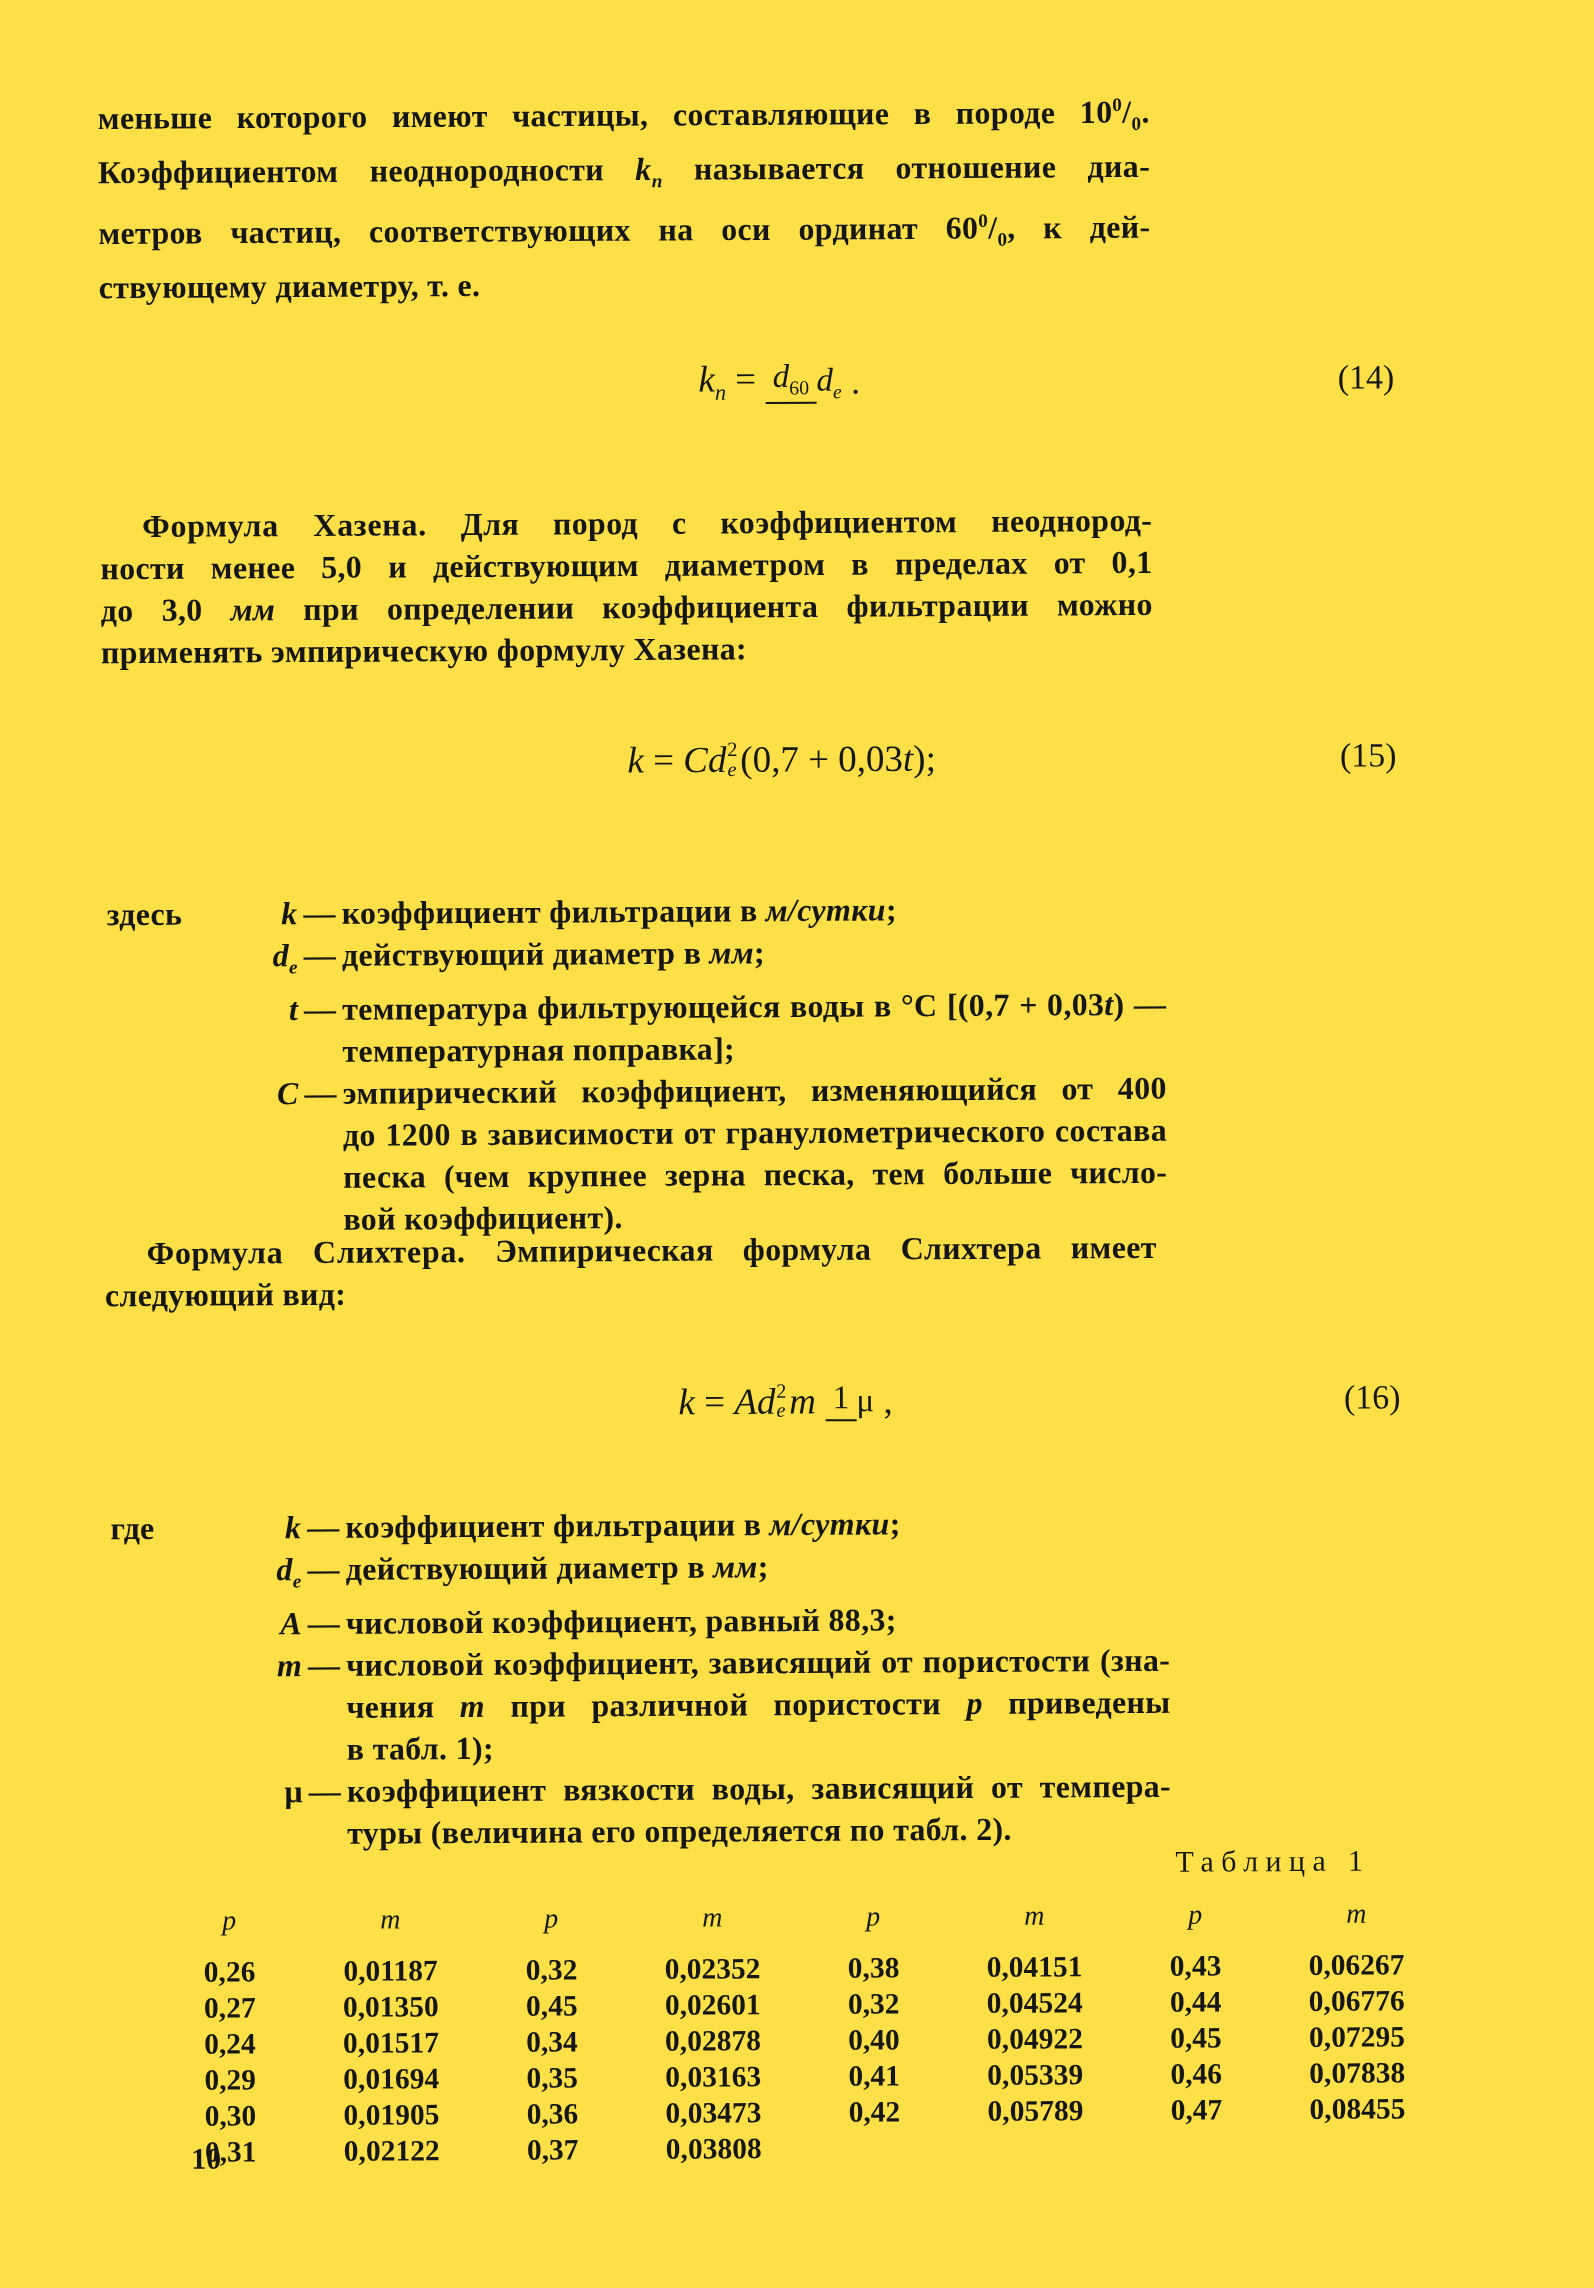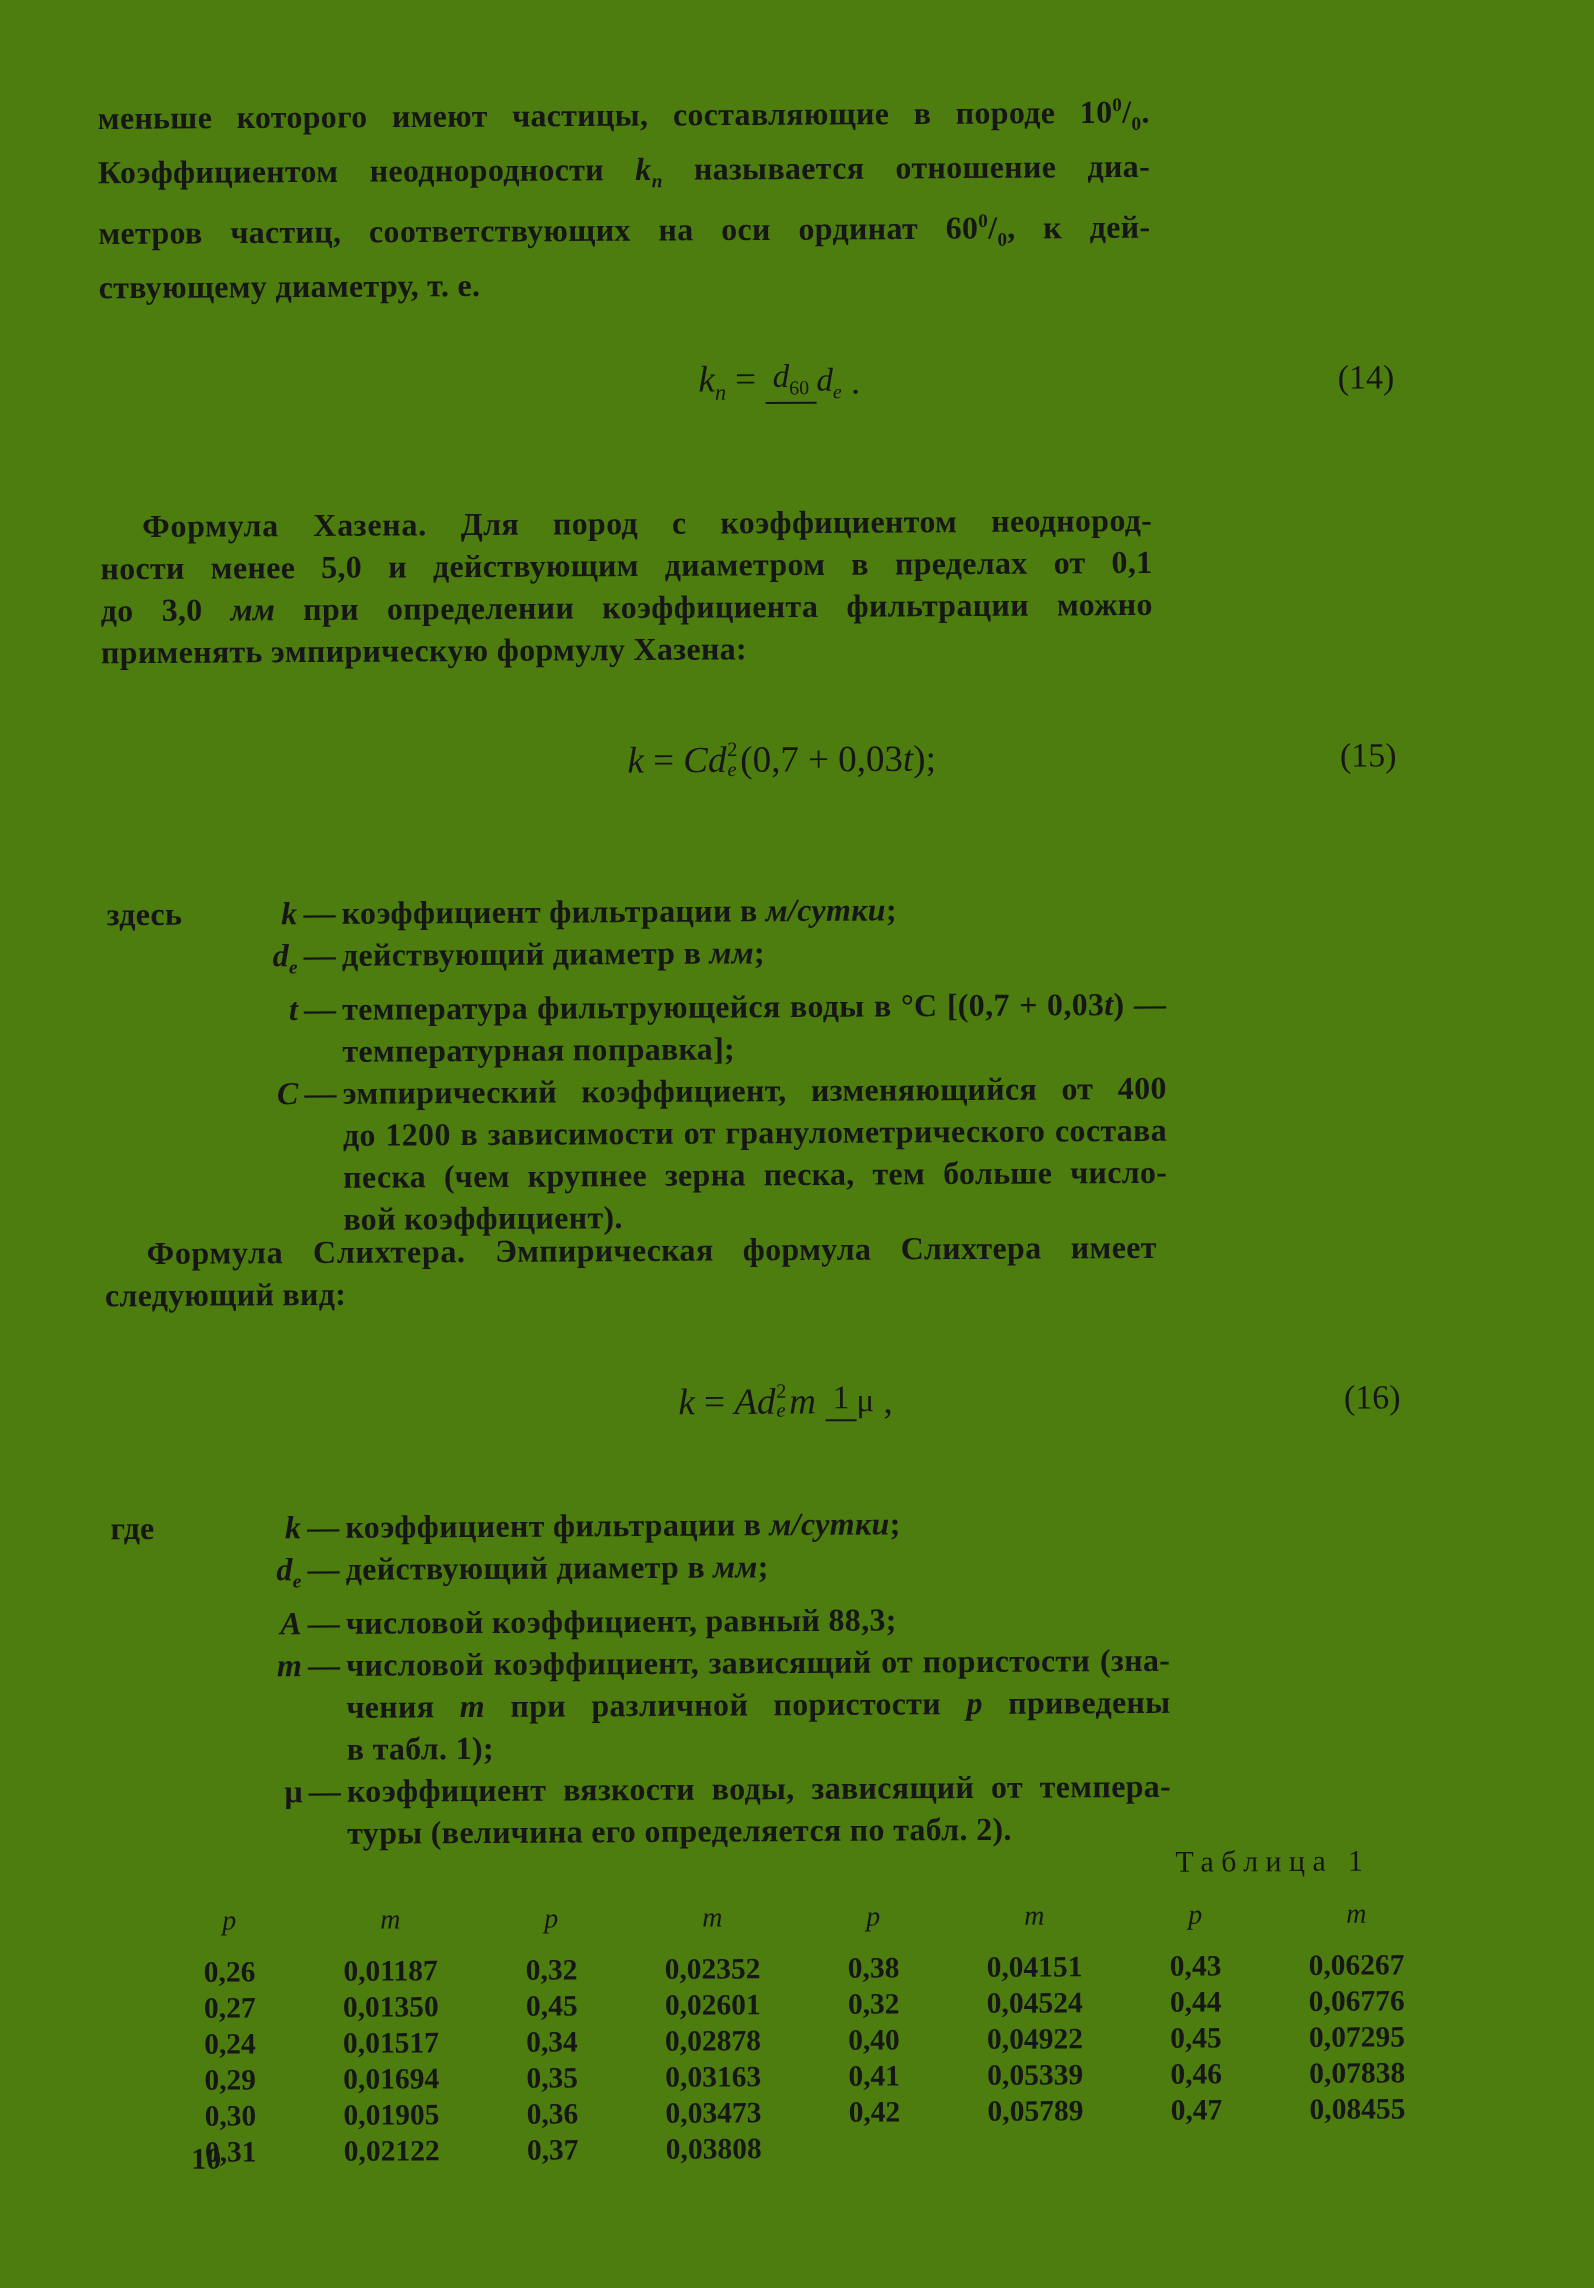--- a/index.html
+++ b/index.html
@@ -1,16 +1,16 @@
 <!DOCTYPE html>
 <html style="font-size:14.8px"><head>
 <meta charset="utf-8">
 <style>
   html,body{margin:0;padding:0;background:#ffffff;}
-  .sheet{position:relative;width:1595px;height:2289px;background:#4d7c0f;overflow:hidden;
+  .sheet{position:relative;width:1595px;height:2289px;background:#fde047;overflow:hidden;
          color:#161616;font-family:"Liberation Serif","DejaVu Serif",serif;font-weight:700;}
   .tilt{position:absolute;inset:0;transform:rotate(-0.35deg);transform-origin:50% 50%;}
 
   .para{position:absolute;left:104px;width:1052px;font-size:32px;line-height:42px;letter-spacing:0.3px;}
   .line{display:block;}
   .jl{text-align:justify;text-align-last:justify;}
   .ind{text-indent:42px;}
   .lead{letter-spacing:0.7px;}
 
   sup{font-size:60%;} sub{font-size:60%;}

